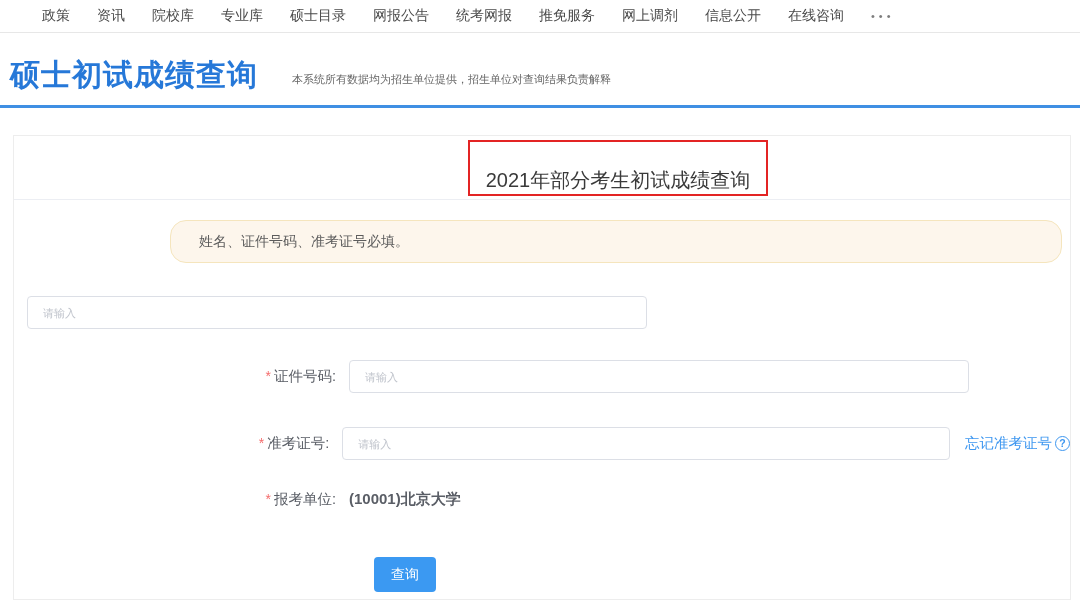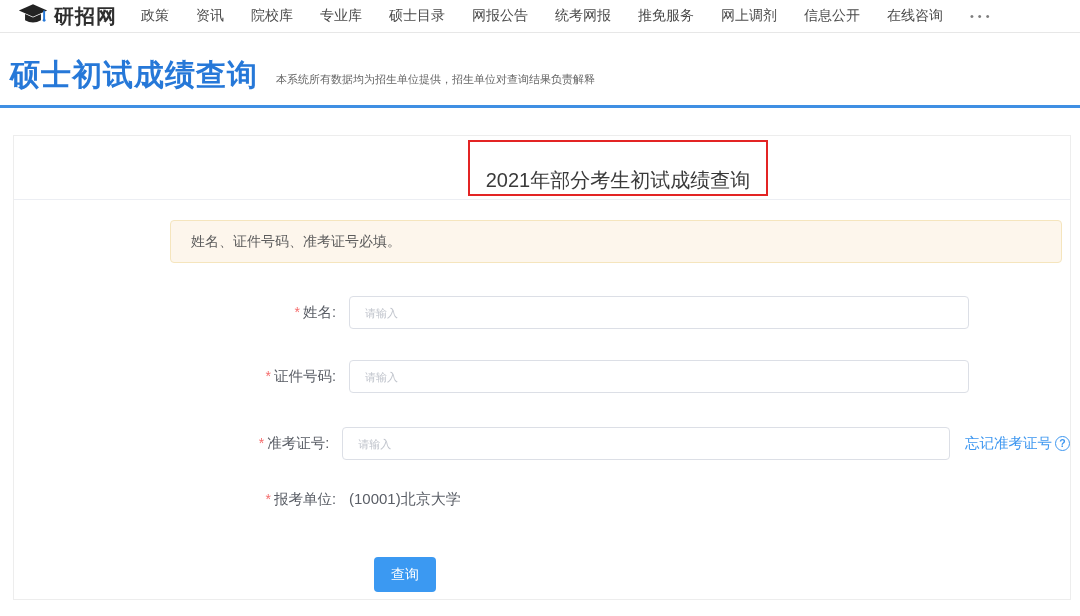--- a/index.html
+++ b/index.html
@@ -10,80 +10,69 @@
   .nav-bar { height:33px; display:flex; align-items:center; padding:0 18px;
     border-bottom:1px solid #e7e7e7; background:#fff; }
   .logo { display:flex; align-items:center; gap:6px; cursor:pointer; }
   .logo-text { font-size:20px; font-weight:bold; color:#2f2f2f; letter-spacing:1px; }
   .nav-list { display:flex; align-items:center; gap:27px; margin-left:24px;
     font-size:14px; color:#4a4a4a; }
   .nav-item { cursor:pointer; white-space:nowrap; }
   .nav-more { color:#7d7d7d; font-size:11px; letter-spacing:4px; cursor:pointer; }
 
   
-  .page-header { display:flex; align-items:flex-end; gap:18px; padding:27px 0 0 10px; }
+  .page-header { display:flex; align-items:flex-end; gap:34px; padding:27px 0 0 10px; }
   .page-title { font-size:30px; font-weight:bold; color:#2678d8; line-height:1;
     letter-spacing:1px; }
   .page-subtitle { font-size:11px; color:#666; padding-bottom:3px; }
   .blue-divider { height:3px; background:#3f8fe3; margin-top:15px; }
 
   
   .query-card { margin:27px 9px 0 13px; height:465px; border:1px solid #ededed;
     background:#fff; }
   .card-title-row { height:64px; border-bottom:1px solid #eceef3;
     display:flex; align-items:center; }
   .red-box { margin-left:454px; width:300px; height:56px; border:2px solid #e32424;
     display:flex; align-items:flex-end; justify-content:center; }
   .card-title { font-size:20px; color:#3a3a3a; white-space:nowrap; }
 
   .notice-alert { margin:20px 8px 0 156px; height:43px; background:#fdf6ec;
-    border:1px solid #f5e5bd; border-radius:4px; display:flex; align-items:center;
-    padding-left:20px; font-size:14px; color:#5c5c5c; }
+    border:1px solid #f5e5bd; border-radius:16px; display:flex; align-items:center;
+    padding-left:28px; font-size:14px; color:#5c5c5c; }
 
   
   .query-form { margin-top:33px; }
   .form-row { display:flex; align-items:center; height:33px; }
   .row-name   { margin-bottom:31px; }
   .row-id     { margin-bottom:34px; }
   .row-ticket { margin-bottom:29px; }
   .row-unit   { height:20px; }
   .form-label { width:322px; text-align:right; font-size:14.5px; color:#5a5e66;
     white-space:nowrap; }
   .req-mark { color:#f56c6c; margin-right:3px; font-size:14px; }
   .form-input { width:620px; height:33px; margin-left:13px; border:1px solid #dcdfe6;
     border-radius:4px; padding:0 15px; font-size:11px; color:#333; outline:none;
     font-family:"Liberation Sans", sans-serif; }
   .form-input::placeholder { color:#c0c4cc; }
-  .static-value { margin-left:13px; font-size:15px; color:#5a5e66; }
+  .static-value { margin-left:13px; font-size:15px; color:#5a5e66;font-weight:bold; }
 
   .forgot-link { margin-left:15px; display:flex; align-items:center; gap:3px;
     color:#3e97f0; font-size:14.5px; cursor:pointer; white-space:nowrap; }
   .q-icon { width:15px; height:15px; border:1.5px solid #3e97f0; border-radius:50%;
     font-size:10.5px; line-height:1; display:flex; align-items:center;
     justify-content:center; font-weight:bold; }
 
   .query-button { display:block; margin:48px 8px 0 360px; width:62px; height:35px;
     background:#3b99f2; border:none; border-radius:4px; color:#fff; font-size:14px;
     cursor:pointer; font-family:"Liberation Sans", sans-serif; }
 </style>
 </head>
 <body>
 
 <div class="nav-bar">
-  <div class="logo">
-    <span>
-      <svg width="30" height="23" viewBox="0 0 34 25">
-        <polygon points="17,1 33,8 17,15 1,8" fill="#232323"></polygon>
-        <path d="M8 12 L8 19 Q17 24 26 19 L26 12 L17 16 Z" fill="#232323"></path>
-        <rect x="28.5" y="8" width="2.2" height="10" fill="#2678d8"></rect>
-        <circle cx="29.6" cy="19" r="1.6" fill="#2678d8"></circle>
-      </svg>
-    </span>
-    <span class="logo-text">研招网</span>
-  </div>
   <div class="nav-list">
     <span class="nav-item">政策</span>
     <span class="nav-item">资讯</span>
     <span class="nav-item">院校库</span>
     <span class="nav-item">专业库</span>
     <span class="nav-item">硕士目录</span>
     <span class="nav-item">网报公告</span>
     <span class="nav-item">统考网报</span>
     <span class="nav-item">推免服务</span>
     <span class="nav-item">网上调剂</span>
@@ -106,21 +95,20 @@
     </div>
   </div>
 
   <div class="notice-alert">
     <span>姓名、证件号码、准考证号必填。</span>
   </div>
 
   <div class="query-form">
 
     <div class="form-row row-name">
-      <span class="form-label"><span class="req-mark">*</span><span>姓名:</span></span>
       <input class="form-input" type="text" placeholder="请输入" style="">
     </div>
 
     <div class="form-row row-id">
       <span class="form-label"><span class="req-mark">*</span><span>证件号码:</span></span>
       <input class="form-input" type="text" placeholder="请输入" style="">
     </div>
 
     <div class="form-row row-ticket">
       <span class="form-label"><span class="req-mark">*</span><span>准考证号:</span></span>

